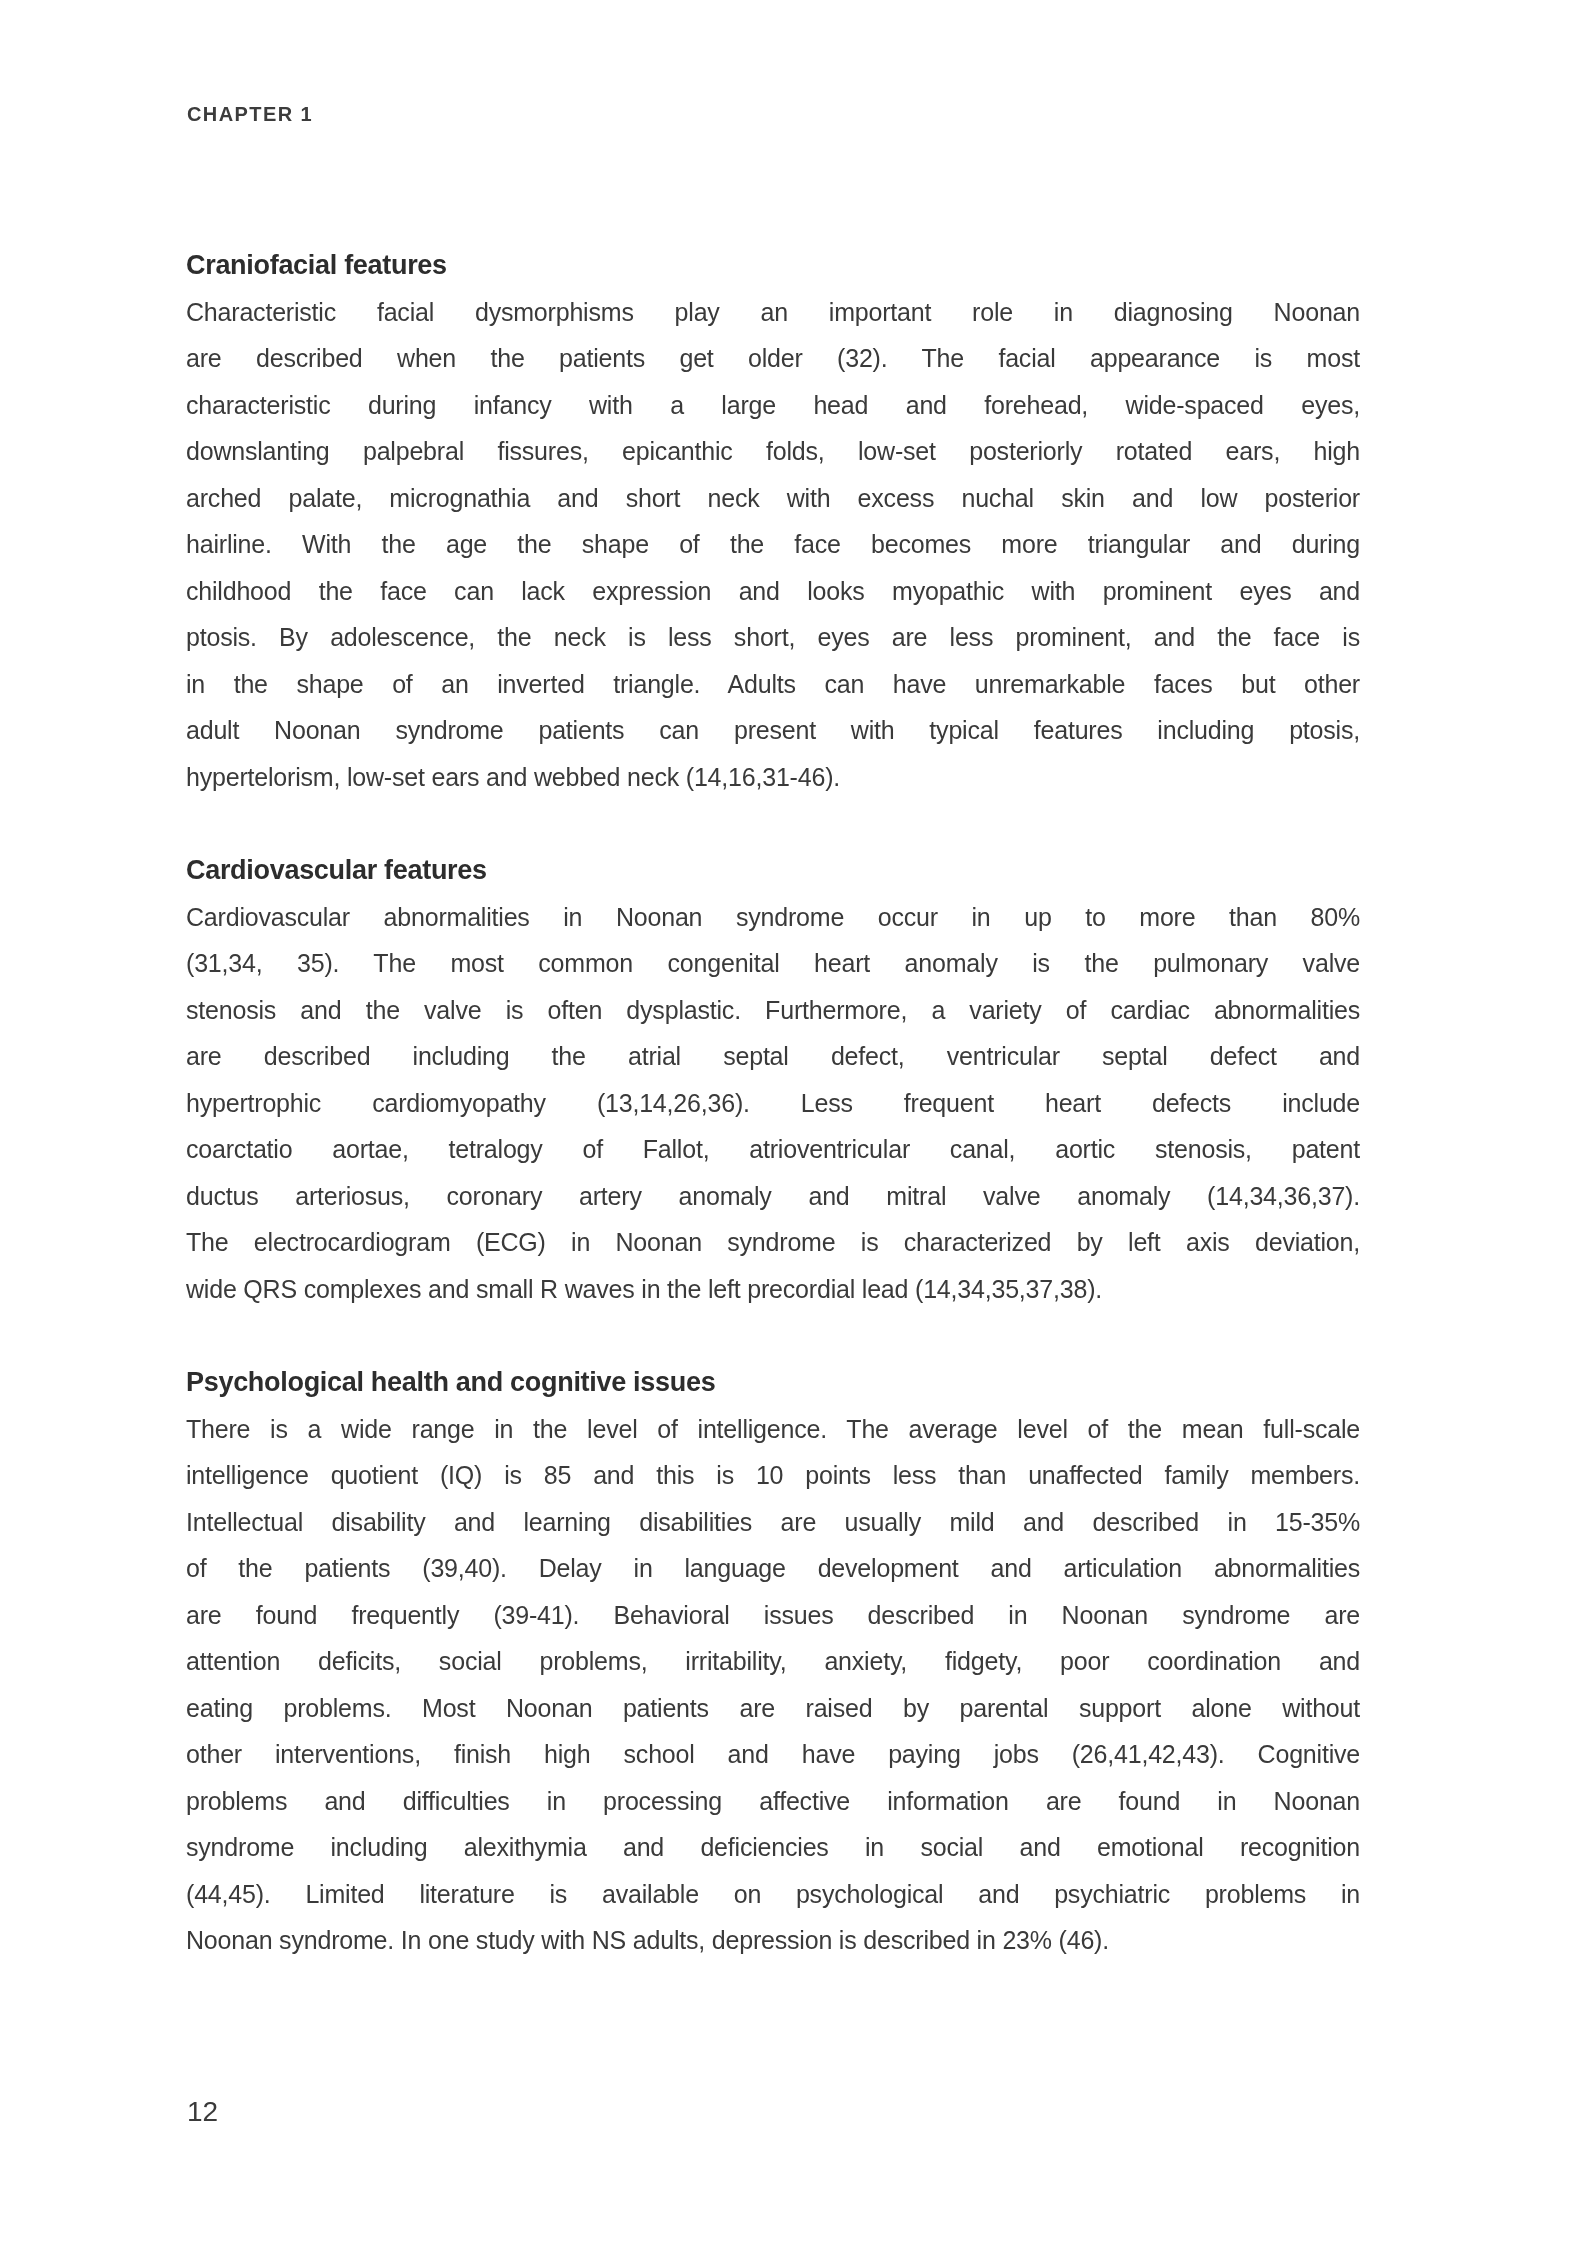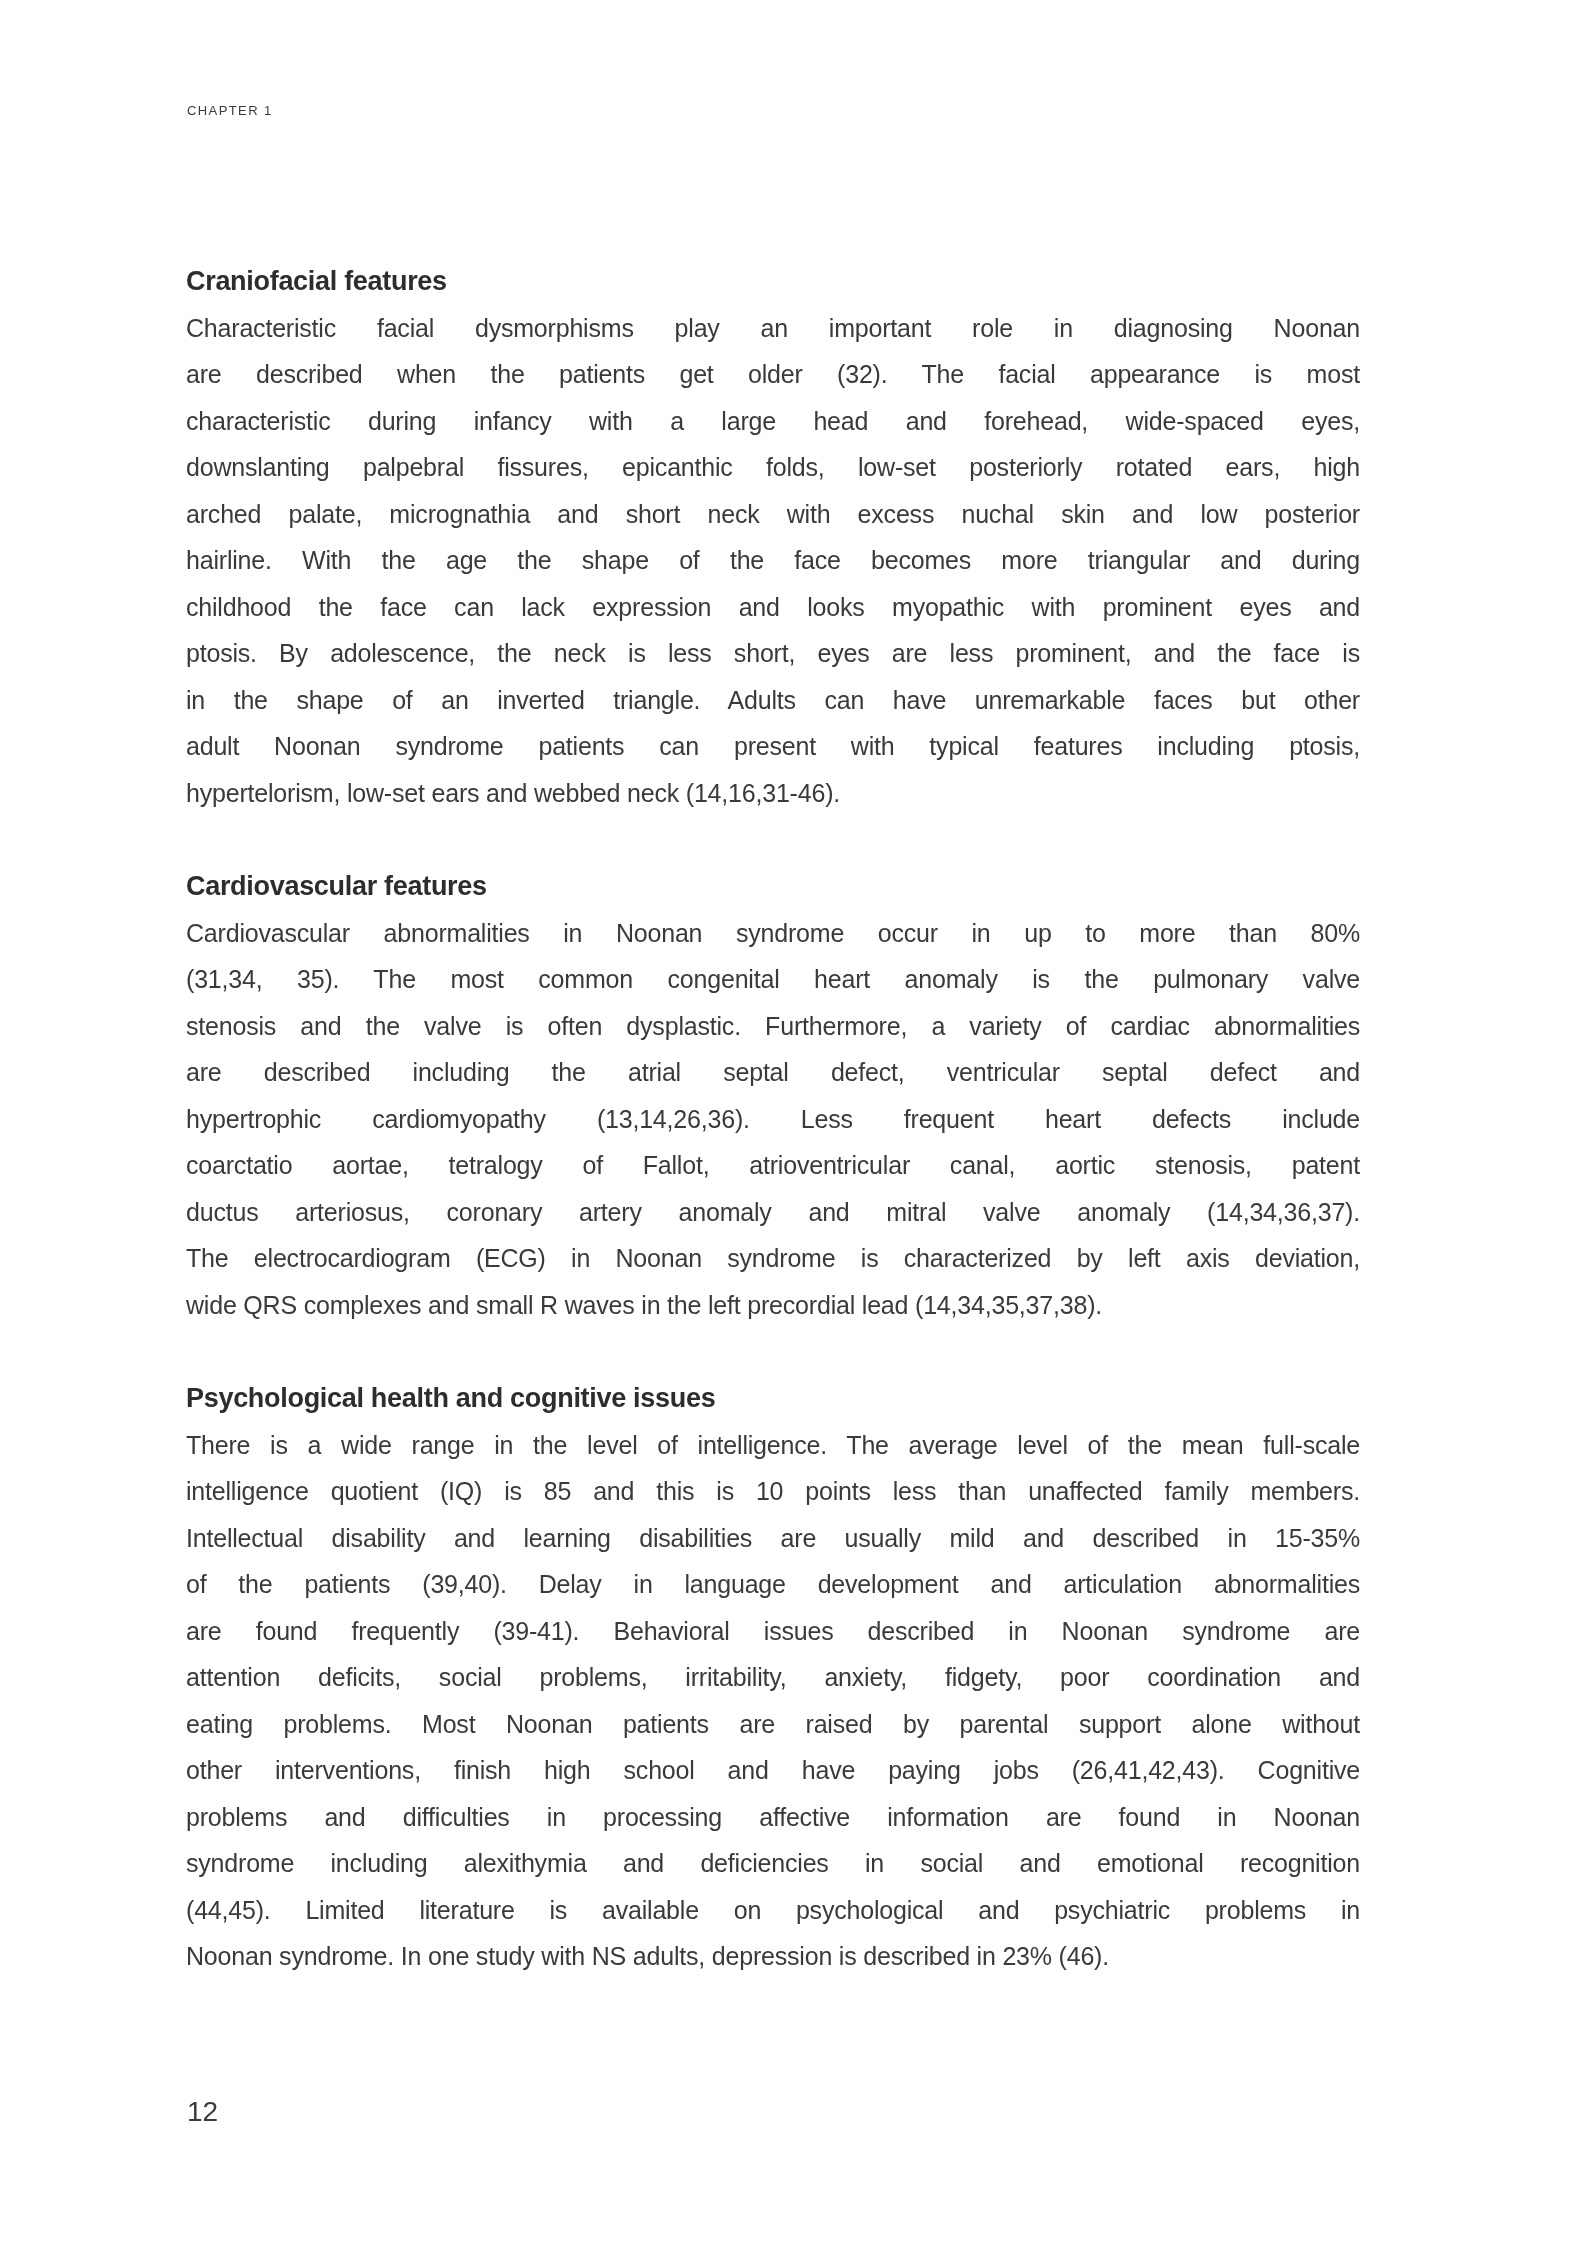--- a/index.html
+++ b/index.html
@@ -11,31 +11,30 @@
     width: 1594px;
     height: 2250px;
     position: relative;
     font-family: "Liberation Sans", sans-serif;
     color: #3a3a3a;
   }
   .chapter-label {
     position: absolute;
     left: 187px;
     top: 103px;
-    font-size: 13px;
+    font-size: 20px;
     letter-spacing: 1.4px;
     color: #3c3c3c;
-    font-weight: 400;
+    font-weight: 700;
   }
   .content {
     position: absolute;
     left: 186px;
     top: 242px;
     width: 1174px;
-    margin-top: 16px;
   }
   section {
     margin: 0;
     padding: 0;
   }
   section + section {
     margin-top: 47px;
   }
   .sec-heading {
     margin: 0;

